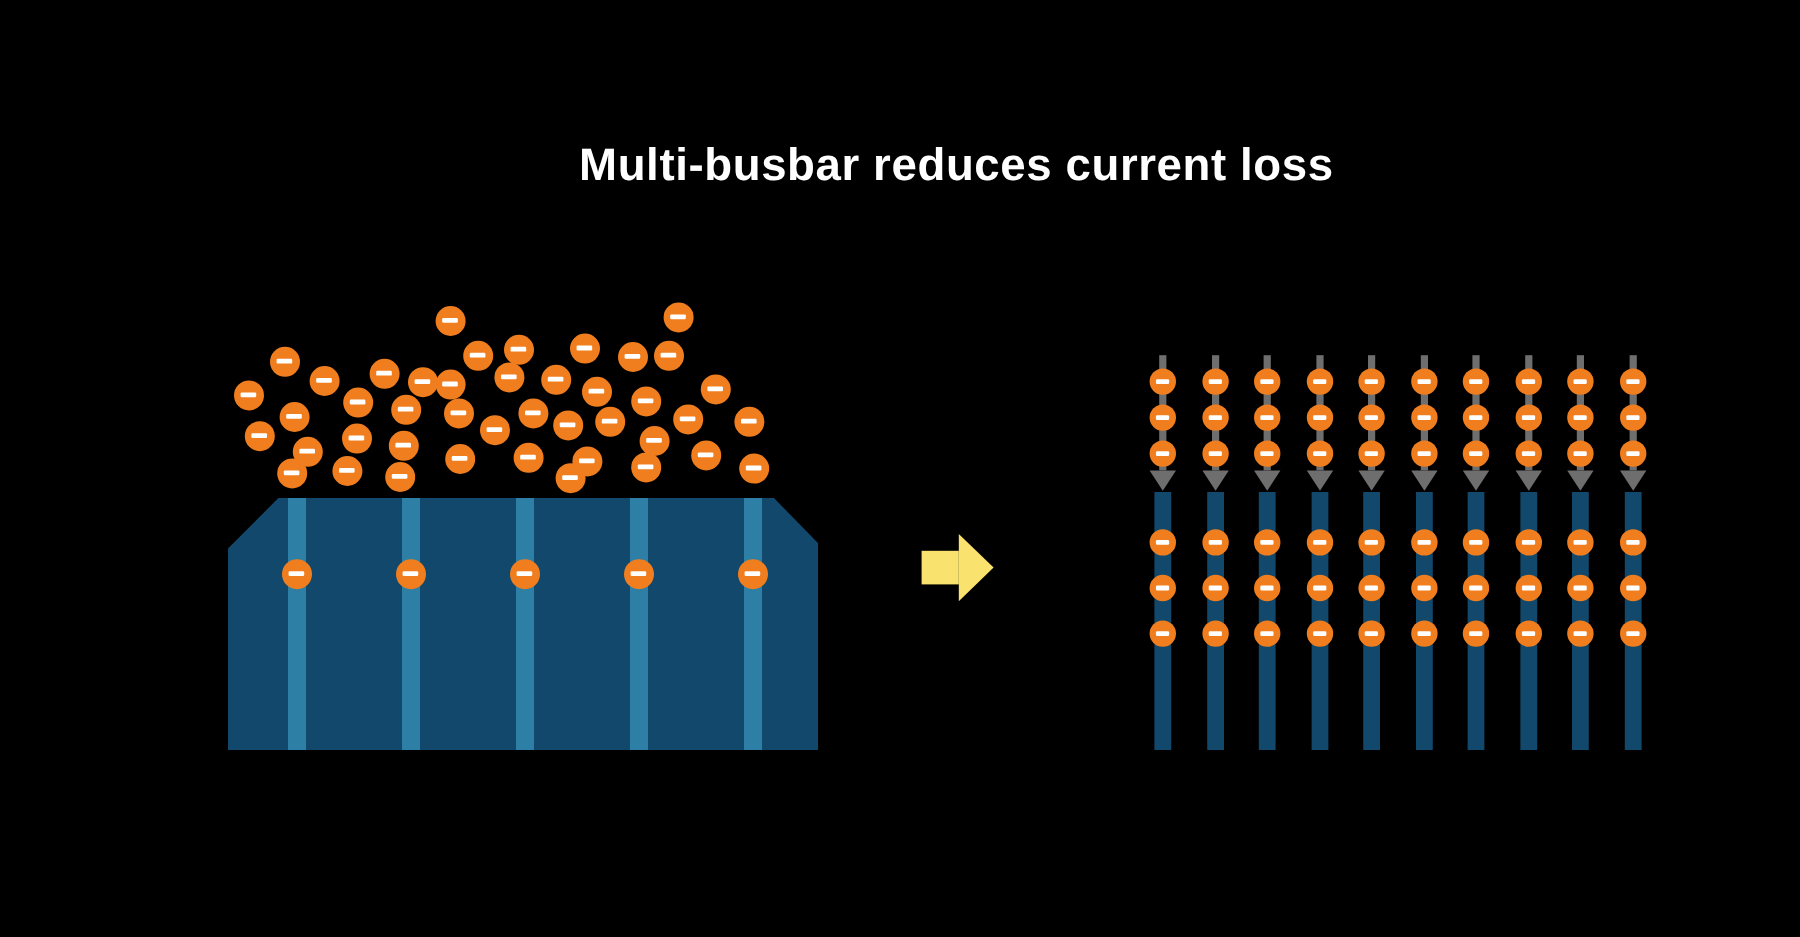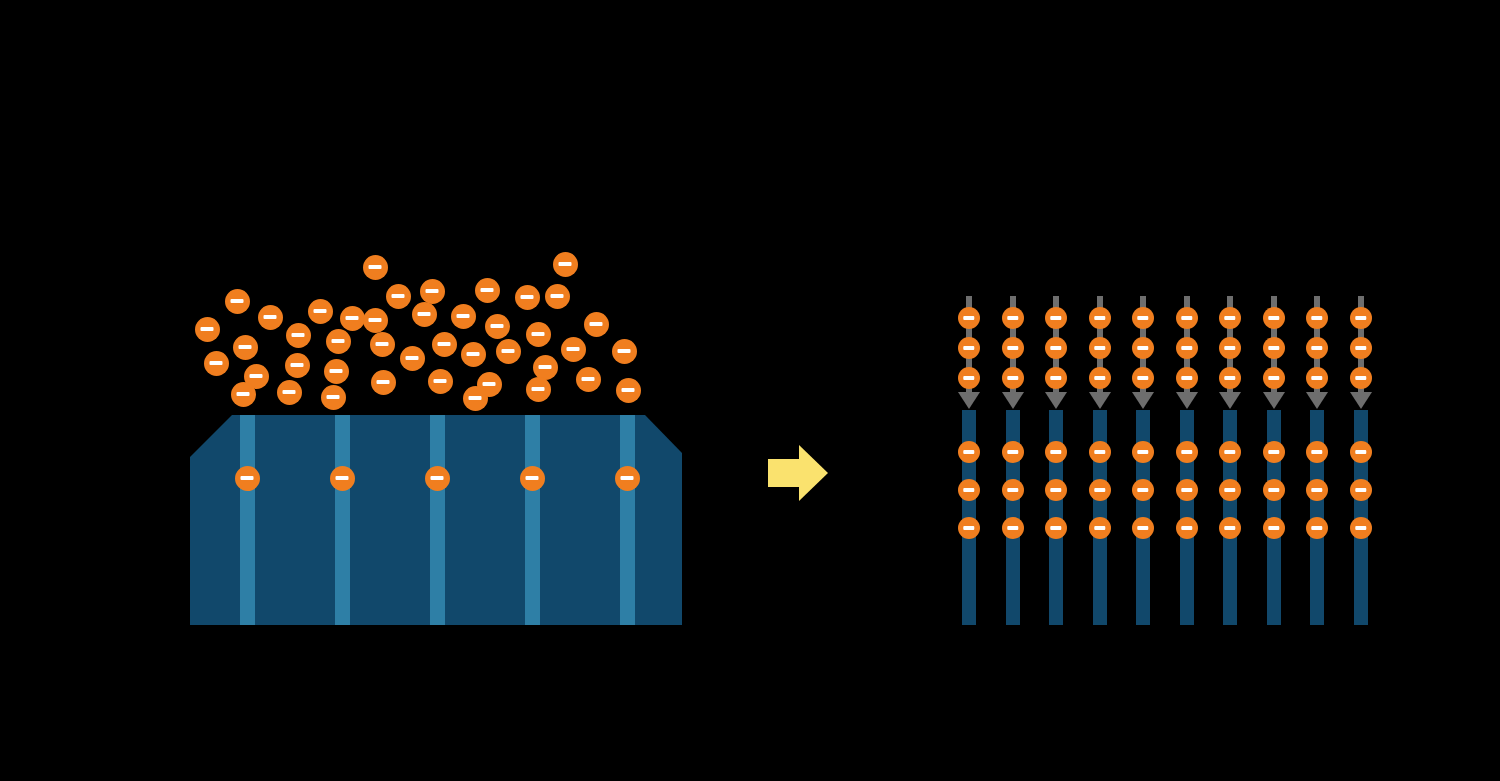--- a/index.html
+++ b/index.html
@@ -107,20 +107,21 @@
     width: 14px;
     height: 215px;
     top: 410px;
     background: var(--cell, #11486b);
   }
 </style>
 </head>
 <body>
 
 <div class="canvas" id="canvas">
+  <h1 class="title">Multi-busbar reduces current loss</h1>
 
   <div class="layer" id="cloud">
       <span class="electron" style="left: 362.5px; top: 254.5px; width: 25px; height: 25px;"></span>
       <span class="electron" style="left: 552.5px; top: 251.5px; width: 25px; height: 25px;"></span>
       <span class="electron" style="left: 224.5px; top: 288.5px; width: 25px; height: 25px;"></span>
       <span class="electron" style="left: 385.5px; top: 283.5px; width: 25px; height: 25px;"></span>
       <span class="electron" style="left: 419.5px; top: 278.5px; width: 25px; height: 25px;"></span>
       <span class="electron" style="left: 474.5px; top: 277.5px; width: 25px; height: 25px;"></span>
       <span class="electron" style="left: 514.5px; top: 284.5px; width: 25px; height: 25px;"></span>
       <span class="electron" style="left: 544.5px; top: 283.5px; width: 25px; height: 25px;"></span>

